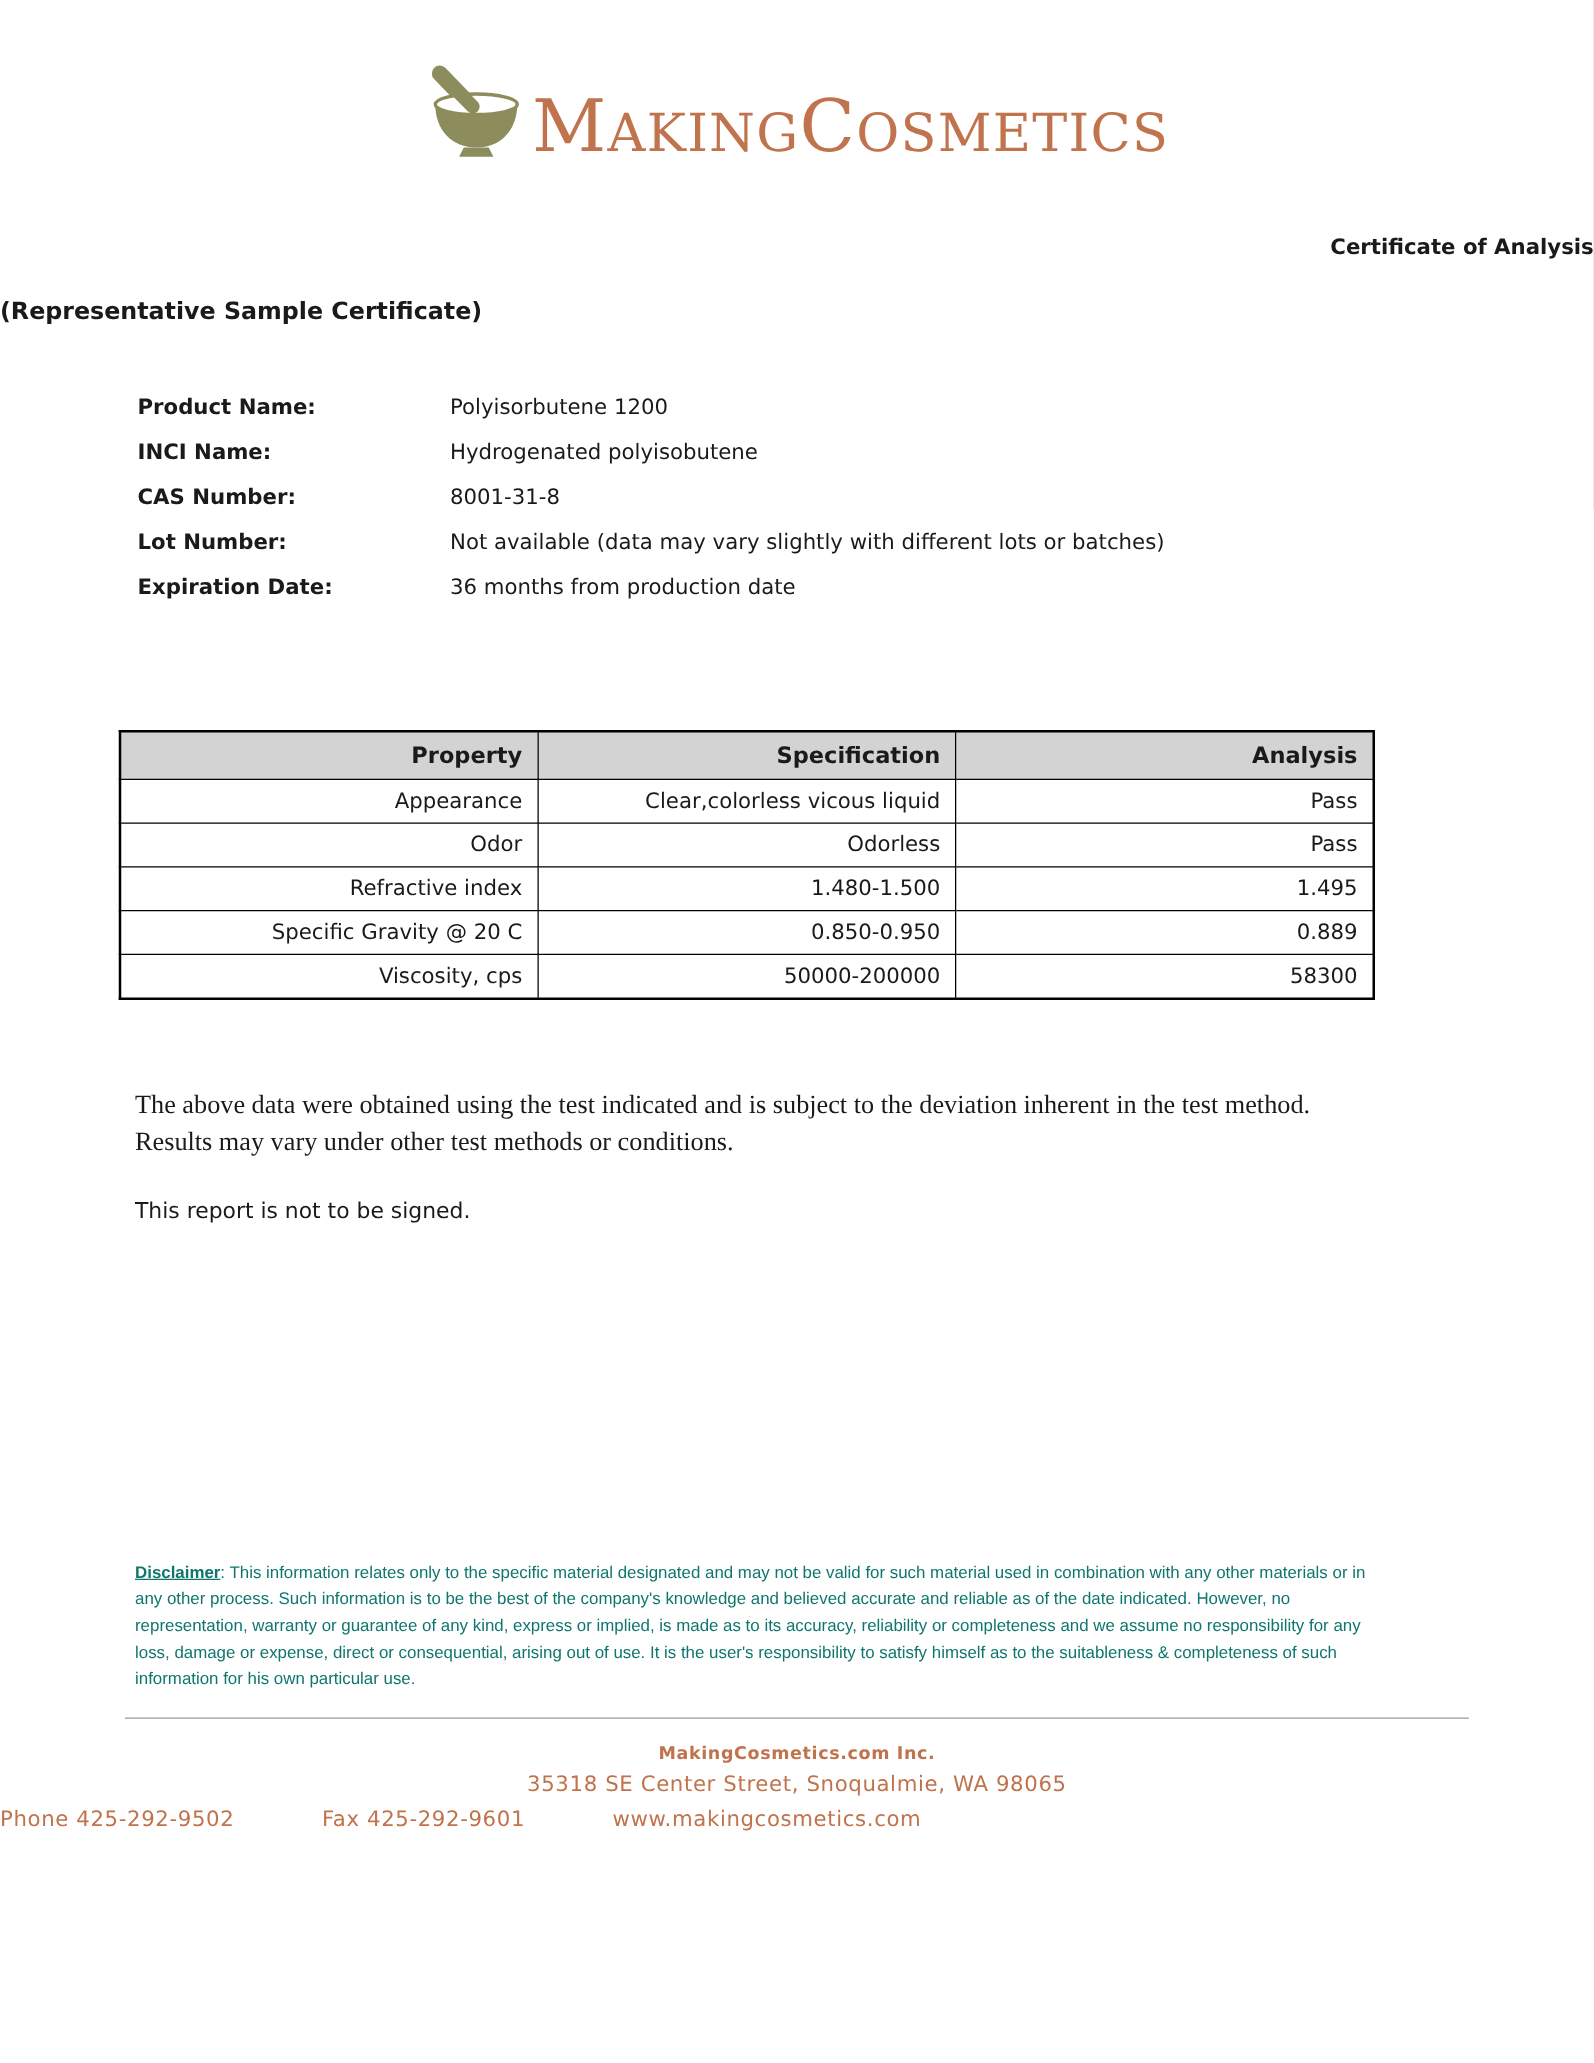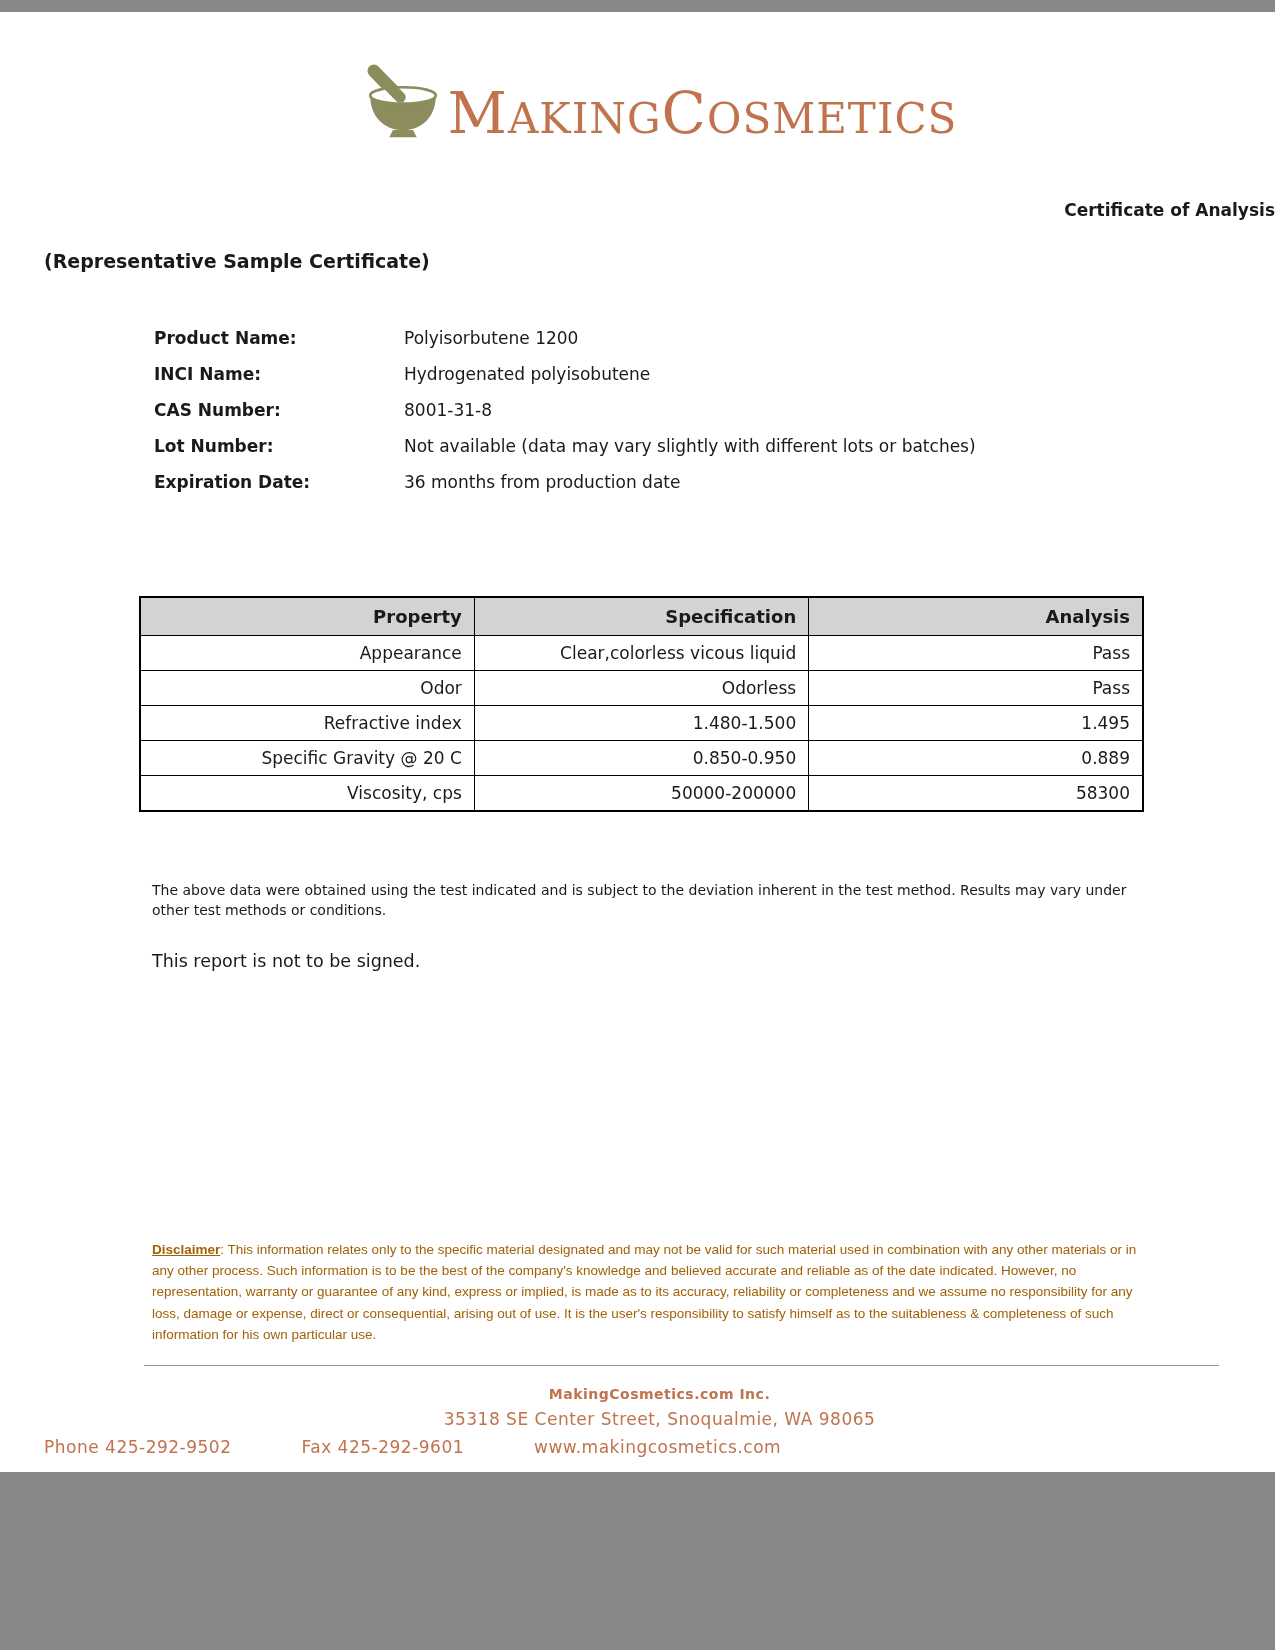--- a/index.html
+++ b/index.html
@@ -4,22 +4,22 @@
 <style>
   :root{
     --brand:#c0734c;
     --olive:#8c8c5c;
     --hdr-bg:#d3d3d3;
     --line:#000;
   }
   *{box-sizing:border-box;margin:0;padding:0;}
   body{background:#888;}
   .page{
-    width:1275px;height:1460px;background:#fff;margin:12px auto;
-    font-family:"DejaVu Sans",sans-serif;color:#1a1a1a;position:relative;overflow:hidden;padding-left:44px;
+    width:1275px;height:1650px;background:#fff;margin:0 auto;
+    font-family:"DejaVu Sans",sans-serif;color:#1a1a1a;position:relative;overflow:hidden;
   }
   
   .logo{display:flex;justify-content:center;align-items:flex-end;padding-top:46px;gap:4px;}
   .logo-icon{width:82px;height:84px;flex:none;}
   .logo-text{font-family:"DejaVu Serif",serif;color:var(--brand);letter-spacing:1px;line-height:1;white-space:nowrap;}
   .lg{font-size:58px;}
   .sm{font-size:42px;}
   
   .title{text-align:right;font-weight:bold;font-size:17px;margin-top:58px;}
   .subtitle{text-align:left;font-weight:bold;font-size:19px;margin-top:30px;}
@@ -27,24 +27,24 @@
   .fields{margin:56px 0 0 110px;}
   .field-row{display:flex;margin-bottom:15px;font-size:17px;line-height:21px;}
   .field-label{font-weight:bold;width:250px;flex:none;}
   .field-value{}
   
   table.coa{border-collapse:collapse;margin:103px 0 0 95px;width:1005px;border:2px solid var(--line);}
   table.coa th, table.coa td{border:1px solid var(--line);text-align:right;padding:7px 12px;font-size:17px;}
   table.coa th{background:var(--hdr-bg);font-weight:bold;font-size:18px;padding:8px 12px;}
   table.coa col{width:335px;}
   
-  .note1{margin:68px 0 0 108px;width:990px;font-size:14px;line-height:1.45;}
+  .note1{margin:68px 0 0 108px;width:990px;font-size:21px;line-height:1.45;font-family:Liberation Serif, serif;}
   .note2{margin:30px 0 0 108px;font-size:17.5px;}
   
-  .disclaimer{margin:268px 0 0 108px;width:995px;font-family:"Liberation Sans",sans-serif;font-size:13.5px;line-height:1.58;color:#a16207;}
+  .disclaimer{margin:268px 0 0 108px;width:995px;font-family:"Liberation Sans",sans-serif;font-size:13.5px;line-height:1.58;color:#0f766e;}
   .disclaimer-label{font-weight:bold;text-decoration:underline;}
   .divider{border:none;border-top:1px solid #9a9a9a;width:1075px;margin:20px 0 0 100px;}
   
   .footer{color:var(--brand);text-align:center;letter-spacing:0.5px;}
   .footer-company{font-weight:bold;font-size:14px;margin-top:20px;}
   .footer-address{font-size:17px;margin-top:7px;}
   .footer-contact{display:flex;justify-content:flex-start;gap:70px;font-size:17px;margin-top:8px;}
 </style>
 </head>
 <body>

